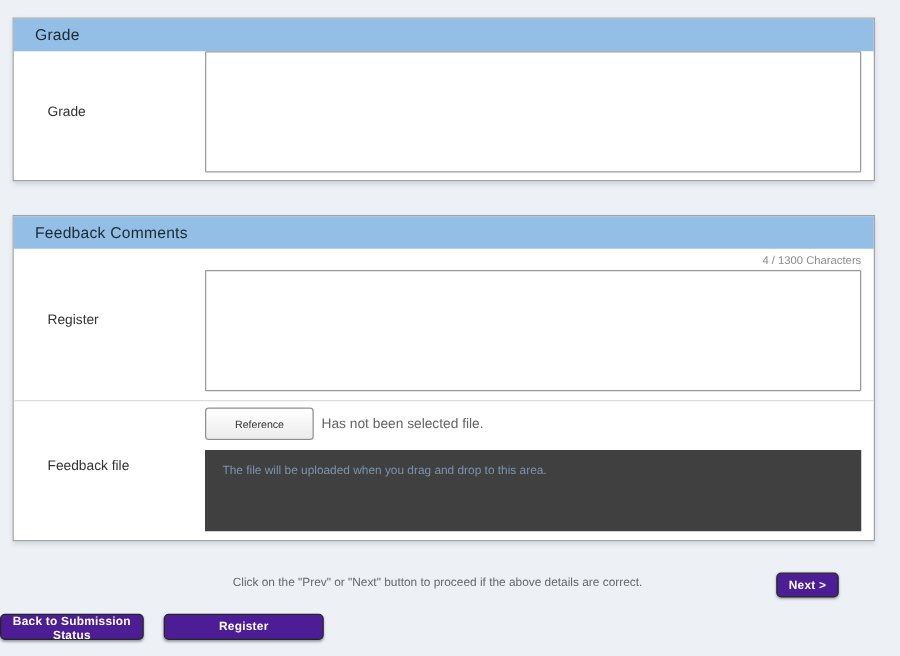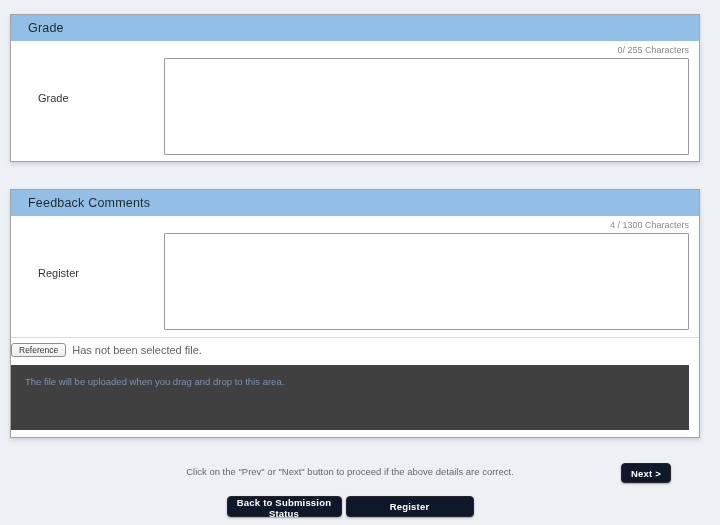--- a/index.html
+++ b/index.html
@@ -71,22 +71,22 @@
     display:flex;
     align-items:center;
   }
   .reference-btn {
     font-family:"Liberation Sans", sans-serif;
     font-size:8.5px;
     color:#333;
     background:linear-gradient(#ffffff,#ececec);
     border:1px solid #8f8f8f;
     border-radius:3px;
-    padding:1px 7px;
-    height:14px;
+    padding:1px 23px;
+    height:26px;
     line-height:11px;
     cursor:pointer;
   }
   .no-file-text {
     margin-left:6px;
     font-size:11px;
     color:#636363;
   }
   .drop-area {
     margin-top:8px;
@@ -100,72 +100,71 @@
   .instruction {
     text-align:center;
     font-size:9.5px;
     color:#666;
     width:660px;
     margin:0 auto;
     line-height:12px;
   }
   .dark-btn {
     font-family:"Liberation Sans", sans-serif;
-    background:#0f172a;
+    background:#4c1d95;
     color:#ffffff;
     border:1px solid #262626;
     border-radius:4px;
     font-size:9.5px;
     font-weight:bold;
     height:21px;
     box-shadow:0 1px 2px rgba(0,0,0,0.35);
     cursor:pointer;
     letter-spacing:0.2px;
   }
   .next-btn {
     position:absolute;
     right:29px;
     top:-3px;
     width:50px;
     height:20px;
   }
   .button-row {
     display:flex;
-    justify-content:center;
-    gap:4px;
+    gap:16px;
     margin-top:18px;
     width:700px;
   }
   .back-btn { width:115px; }
   .register-btn { width:128px; }
 </style>
 </head>
 <body>
 
 <div class="panel panel-grade">
   <div class="panel-header">Grade</div>
   <div class="row row-grade">
     <div class="row-label">Grade</div>
     <div class="row-field">
-      <div class="char-counter">0/ 255 Characters</div>
       <textarea class="input-area" style=""></textarea>
     </div>
   </div>
 </div>
 
 <div class="panel panel-feedback">
   <div class="panel-header">Feedback Comments</div>
   <div class="row row-comments">
     <div class="row-label">Register</div>
     <div class="row-field">
       <div class="char-counter">4 / 1300 Characters</div>
       <textarea class="input-area" style=""></textarea>
     </div>
   </div>
   <div class="row row-file">
+    <div class="row-label">Feedback file</div>
     <div class="row-field">
       <div class="file-select-line">
         <button class="reference-btn">Reference</button>
         <span class="no-file-text">Has not been selected file.</span>
       </div>
       <div class="drop-area">
         <span>The file will be uploaded when you drag and drop to this area.</span>
       </div>
     </div>
   </div>

